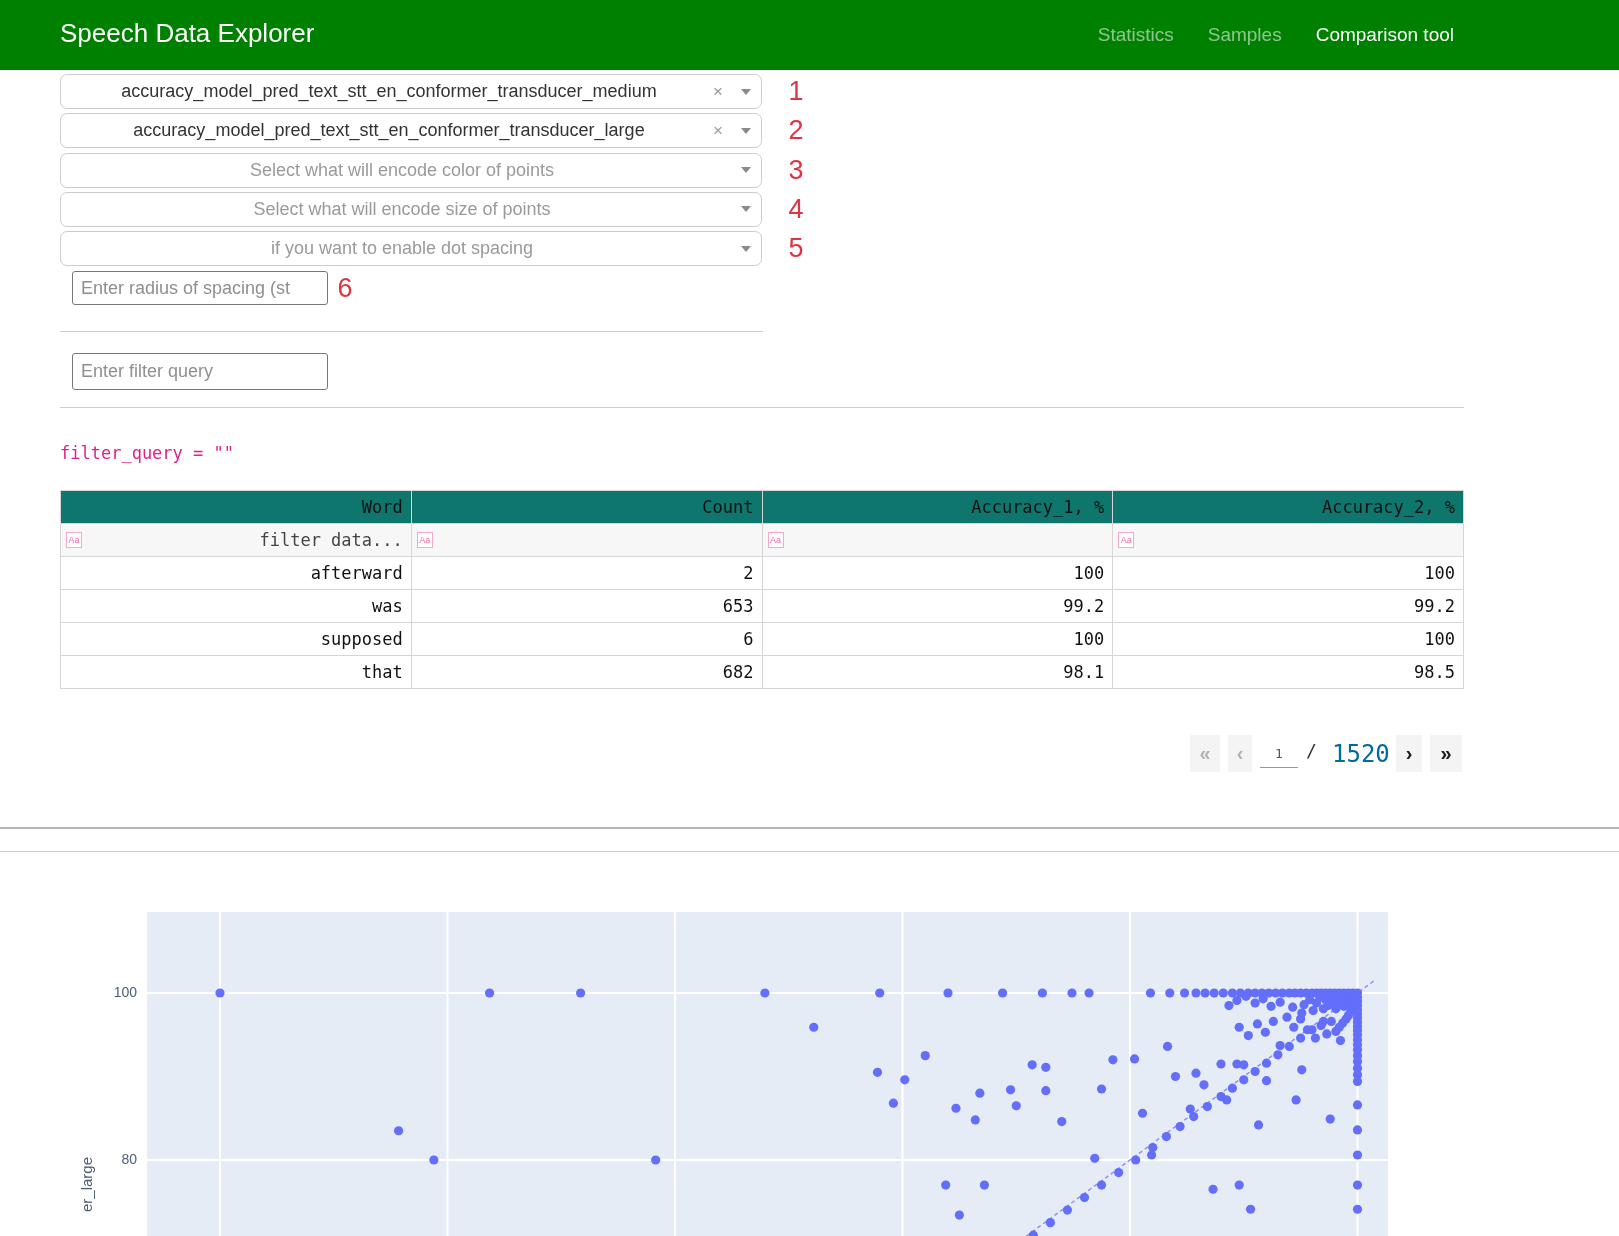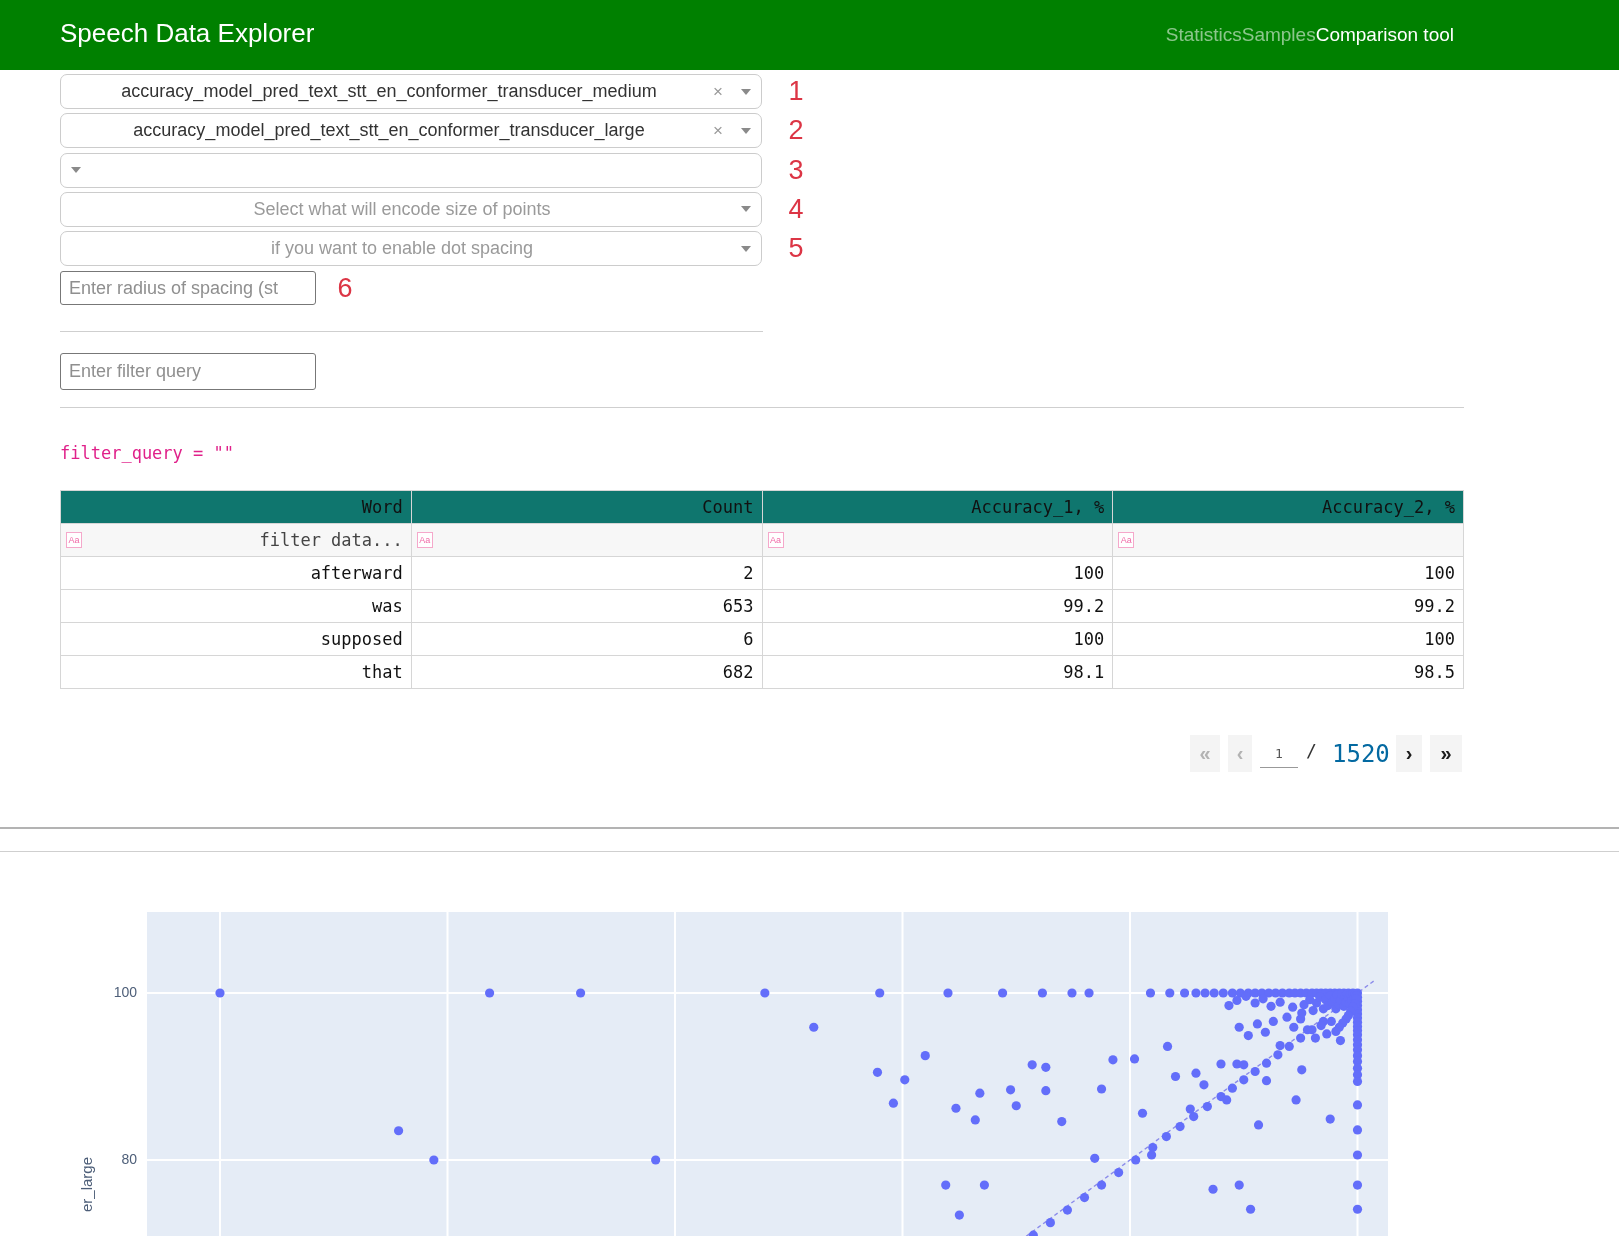--- a/index.html
+++ b/index.html
@@ -3,41 +3,41 @@
 <meta charset="utf-8">
 <style>
   html,body{margin:0;padding:0;}
   body{
     width:1619px;height:1236px;position:relative;overflow:hidden;
     background:#ffffff;font-family:"Liberation Sans",sans-serif;
   }
   
   .navbar{position:absolute;left:0;top:0;width:1619px;height:70px;background:#008000;}
   .navbar .brand{position:absolute;left:60px;top:18px;font-size:26px;color:#ffffff;font-weight:500;}
-  .navbar .links{position:absolute;right:165px;top:0;height:70px;display:flex;align-items:center;}
+  .navbar .links{position:absolute;right:165px;top:0;height:70px;display:flex;align-items:center;gap:34px;}
   .navbar .links a{font-size:19px;text-decoration:none;color:rgba(255,255,255,0.55);cursor:pointer;}
   .navbar .links a.active{color:#ffffff;}
   
   .select-row{position:absolute;left:60px;width:760px;height:35px;}
   .select-box{
     position:absolute;left:0;top:0;width:702px;height:35px;background:#fff;
     border:1px solid #cccccc;border-radius:7px;box-sizing:border-box;
     display:flex;align-items:center;cursor:pointer;
   }
   .sel-text{flex:1;padding-left:12px;font-size:18px;color:#333;white-space:nowrap;overflow:hidden;text-align:center;}
   .sel-text.placeholder{color:#9a9a9a;}
   .sel-clear{width:26px;text-align:center;color:#999;font-size:17px;cursor:pointer;}
   .sel-caret{width:30px;display:flex;justify-content:center;align-items:center;cursor:pointer;}
   .sel-caret i{width:0;height:0;border-left:5px solid transparent;border-right:5px solid transparent;border-top:6px solid #8a8a8a;}
   .num-label{position:absolute;left:716px;top:0;width:40px;height:35px;line-height:35px;
     font-size:27px;color:#dc3545;text-align:center;}
   
   .text-input{
     position:absolute;background:#fff;border:1px solid #777;border-radius:3px;box-sizing:border-box;
-    font-size:18px;color:#333;padding:0 8px;font-family:"Liberation Sans",sans-serif;
+    font-size:18px;color:#333;padding:0 8px;font-family:"Liberation Sans",sans-serif;margin-left:12px;
   }
   .text-input::placeholder{color:#8f8f8f;opacity:1;}
   #radius-input{left:60px;top:271px;width:256px;height:34px;}
   #radius-num{position:absolute;left:330px;top:271px;width:30px;height:34px;line-height:34px;font-size:27px;color:#dc3545;text-align:center;}
   #filter-input{left:60px;top:353px;width:256px;height:37px;}
   
   .divider{position:absolute;background:#cfcfcf;height:1px;}
   #div-1{left:60px;top:331px;width:703px;}
   #div-2{left:60px;top:407px;width:1404px;}
   #div-3{left:0;top:827px;width:1619px;height:2px;background:#b3b3b3;}
@@ -105,20 +105,21 @@
         <span class="sel-text">accuracy_model_pred_text_stt_en_conformer_transducer_large</span>
         <span class="sel-clear">×</span>
         <span class="sel-caret">
           <i></i>
         </span>
       </div>
       <span class="num-label">2</span>
     </div>
     <div class="select-row" style="top: 152.5px;">
       <div class="select-box">
+        <span class="sel-text placeholder">Select what will encode color of points</span>
         <span class="sel-caret">
           <i></i>
         </span>
       </div>
       <span class="num-label">3</span>
     </div>
     <div class="select-row" style="top: 191.75px;">
       <div class="select-box">
         <span class="sel-text placeholder">Select what will encode size of points</span>
         <span class="sel-caret">

